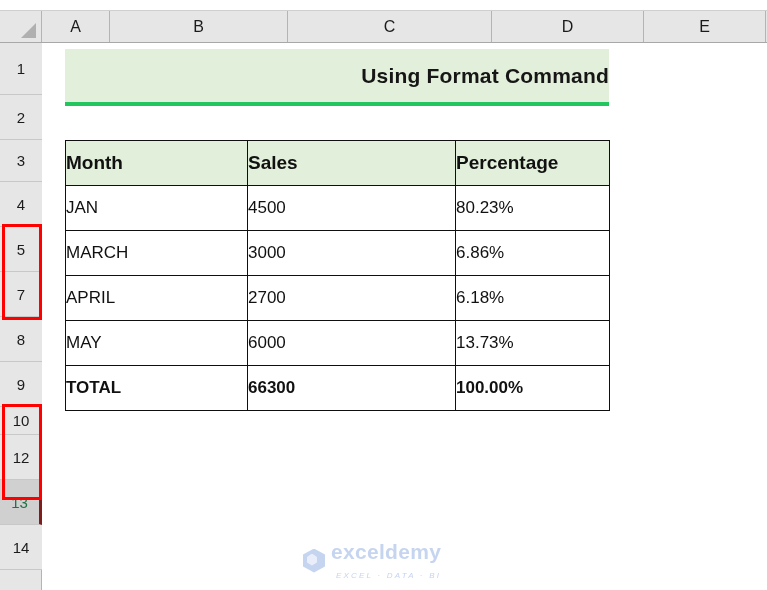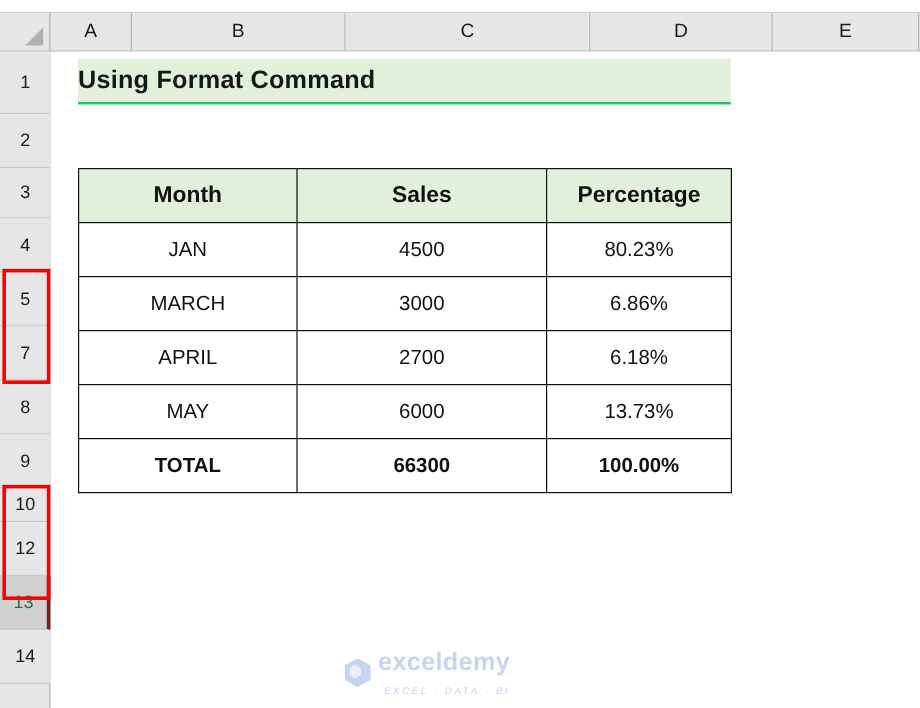--- a/index.html
+++ b/index.html
@@ -81,64 +81,64 @@
   .grid-body {
     position: absolute; left: 43px; top: 43px;
     width: 724px; height: 547px;
     background: #ffffff;
   }
 
   
   .title-banner {
     position: absolute;
     left: 65px; top: 49px;
-    width: 544px; height: 38px;
+    width: 544px; height: 57px;
     background: #e2efda;
-    border-bottom: 2px solid #22c55e;
-    display: flex; align-items: center; justify-content: flex-start;
+    border-bottom: 4px solid #22c55e;
+    display: flex; align-items: center; justify-content: flex-end;
   }
   .title-text {
     font-size: 21px;
     font-weight: bold;
     color: #161616;
     letter-spacing: .2px;
   }
 
   
   .data-table {
     position: absolute;
     left: 65px; top: 140px;
     width: 544px;
     border-collapse: collapse;
     table-layout: fixed;
   }
   .data-table th, .data-table td {
     border: 1.5px solid #0f0f0f;
     height: 45px;
-    text-align: center;
+    text-align: left;
     vertical-align: middle;
     font-size: 17px;
     color: #111111;
     background: #ffffff;
     margin-left: 36px;
   }
   .data-table th {
     background: #e2efda;
     font-weight: bold;
     font-size: 19px;
   }
   .col-month { width: 182px; }
   .col-sales { width: 208px; }
   .col-pct   { width: 154px; }
   .data-table tr.total-row td { font-weight: bold; }
 
   
   .watermark {
     position: absolute;
-    left: 287px; top: 541px;
+    left: 303px; top: 541px;
     display: flex; align-items: center; gap: 6px;
     opacity: .95;
   }
   .wm-hex {
     width: 22px; height: 24px;
     background: #c3d3ef;
     clip-path: polygon(50% 0%, 100% 25%, 100% 75%, 50% 100%, 0% 75%, 0% 25%);
     position: relative;
   }
   .wm-hex::after {

